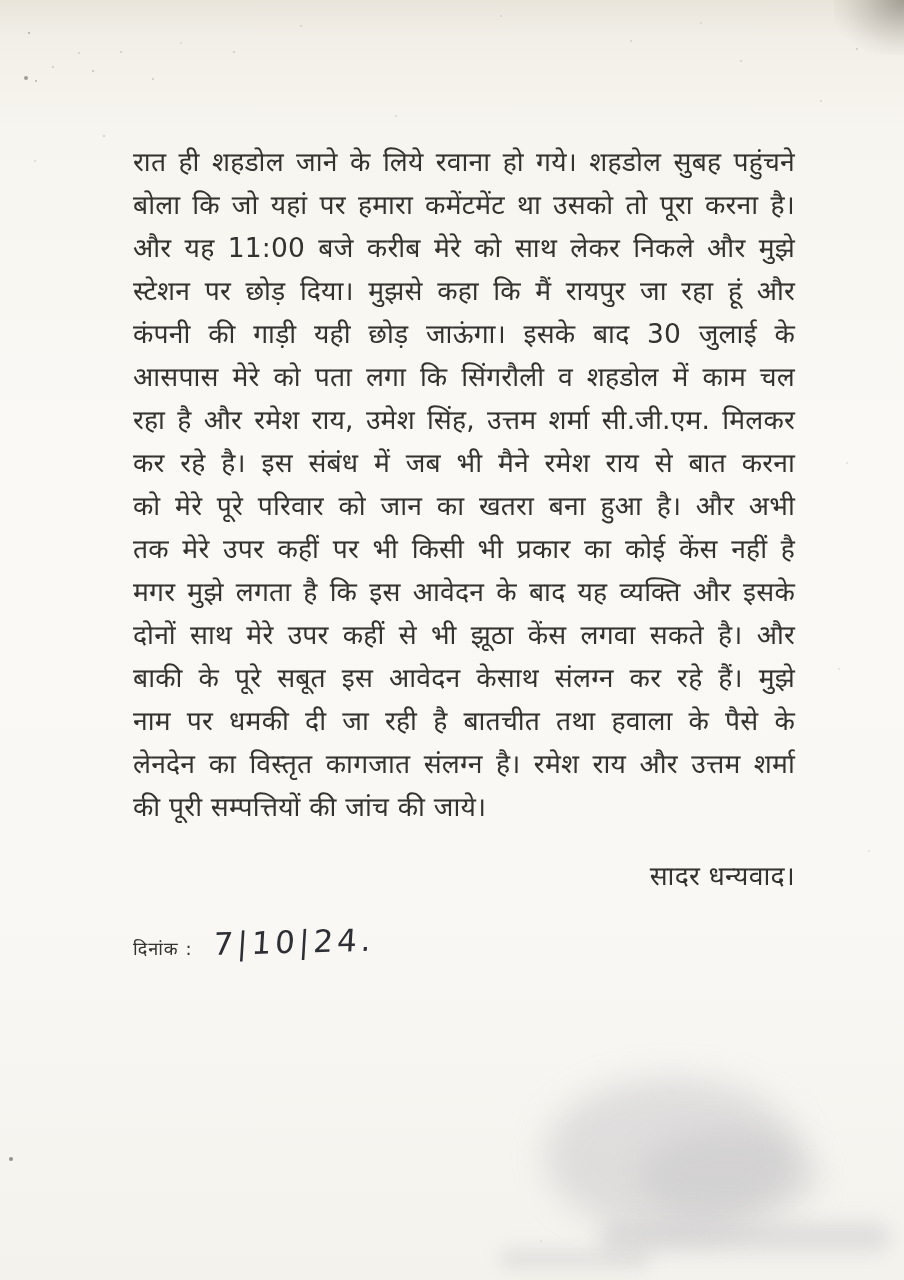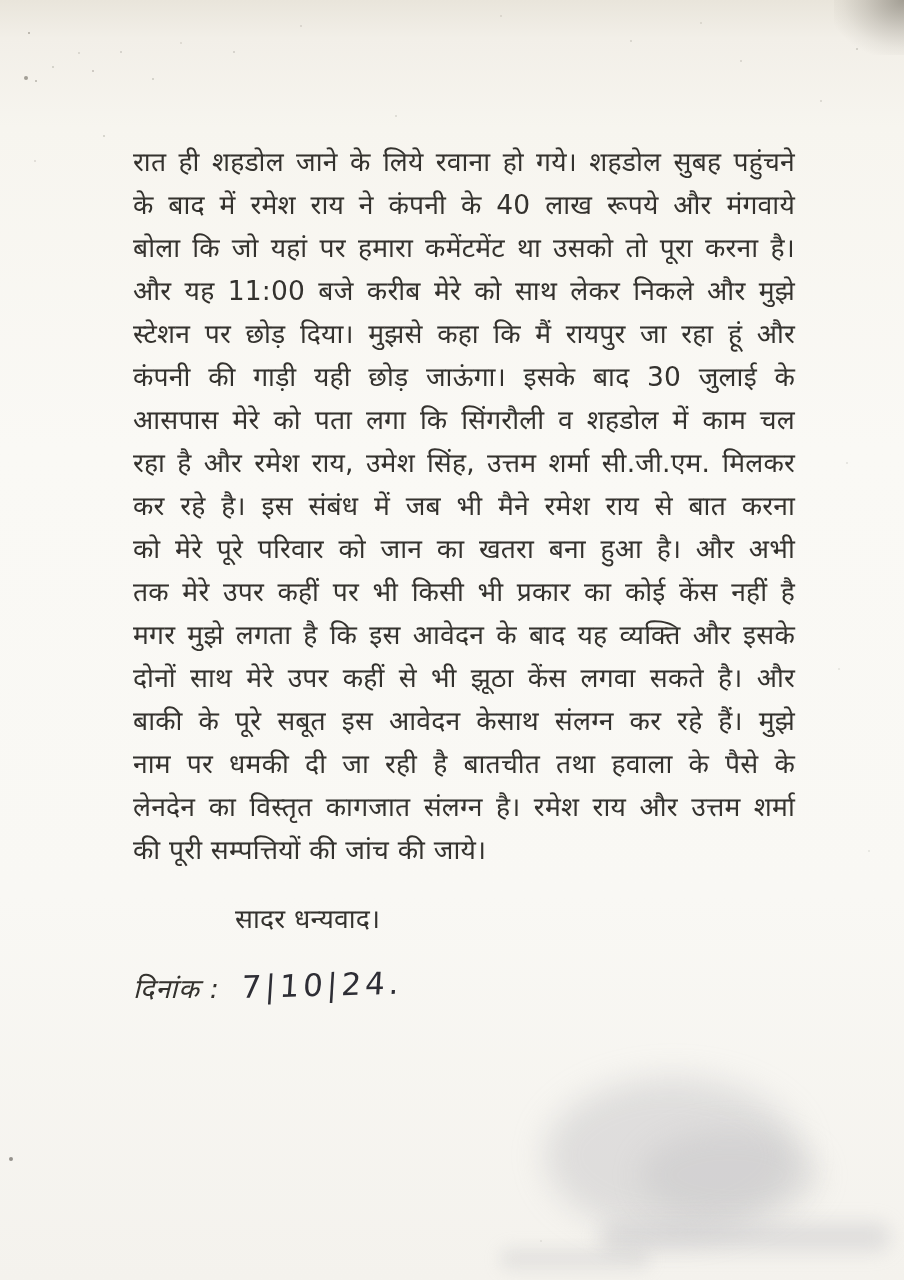--- a/index.html
+++ b/index.html
@@ -52,23 +52,23 @@
   }
   .textblock{
     position:absolute;left:133px;top:140px;width:662px;
     font-size:26.5px;letter-spacing:.2px;
   }
   .line{
     height:43px;line-height:43px;white-space:nowrap;
     text-align:justify;text-align-last:justify;
   }
   .line.last{text-align-last:left;}
-  .closing{margin-top:26px;padding-left:102px;height:43px;line-height:43px;font-size:26.5px;}
+  .closing{margin-top:26px;padding-left:102px;height:43px;line-height:43px;font-size:26.5px;text-align:right;}
   .daterow{margin-top:24px;display:flex;align-items:baseline;height:46px;line-height:46px;}
-  .date-label{font-size:27px;letter-spacing:1px;font-style:italic;}
+  .date-label{font-size:18px;letter-spacing:1px;}
   .date-hand{
     display:inline-block;margin-left:20px;
     font-size:31px;letter-spacing:4px;color:#2e2e35;
     transform:rotate(-1.5deg) skewX(-5deg);transform-origin:left bottom;
   }
 </style>
 </head>
 <body>
 
 <div class="page">
@@ -76,21 +76,20 @@
   <div class="speckles"></div>
   <div class="corner-smudge"></div>
 
   <div class="stamp-blob"></div>
   <div class="stamp-blob2"></div>
   <div class="stamp-band"></div>
   <div class="stamp-band2"></div>
 
   <div class="textblock">
     <div class="line">रात ही शहडोल जाने के लिये रवाना हो गये। शहडोल सुबह पहुंचने</div>
-    <div class="line">के बाद में रमेश राय ने कंपनी के 40 लाख रूपये और मंगवाये</div>
     <div class="line">बोला कि जो यहां पर हमारा कमेंटमेंट था उसको तो पूरा करना है।</div>
     <div class="line">और यह 11:00 बजे करीब मेरे को साथ लेकर निकले और मुझे</div>
     <div class="line">स्टेशन पर छोड़ दिया। मुझसे कहा कि मैं रायपुर जा रहा हूं और</div>
     <div class="line">कंपनी की गाड़ी यही छोड़ जाऊंगा। इसके बाद 30 जुलाई के</div>
     <div class="line">आसपास मेरे को पता लगा कि सिंगरौली व शहडोल में काम चल</div>
     <div class="line">रहा है और रमेश राय, उमेश सिंह, उत्तम शर्मा सी.जी.एम. मिलकर</div>
     <div class="line">कर रहे है। इस संबंध में जब भी मैने रमेश राय से बात करना</div>
     <div class="line">को मेरे पूरे परिवार को जान का खतरा बना हुआ है। और अभी</div>
     <div class="line">तक मेरे उपर कहीं पर भी किसी भी प्रकार का कोई केंस नहीं है</div>
     <div class="line">मगर मुझे लगता है कि इस आवेदन के बाद यह व्यक्ति और इसके</div>

